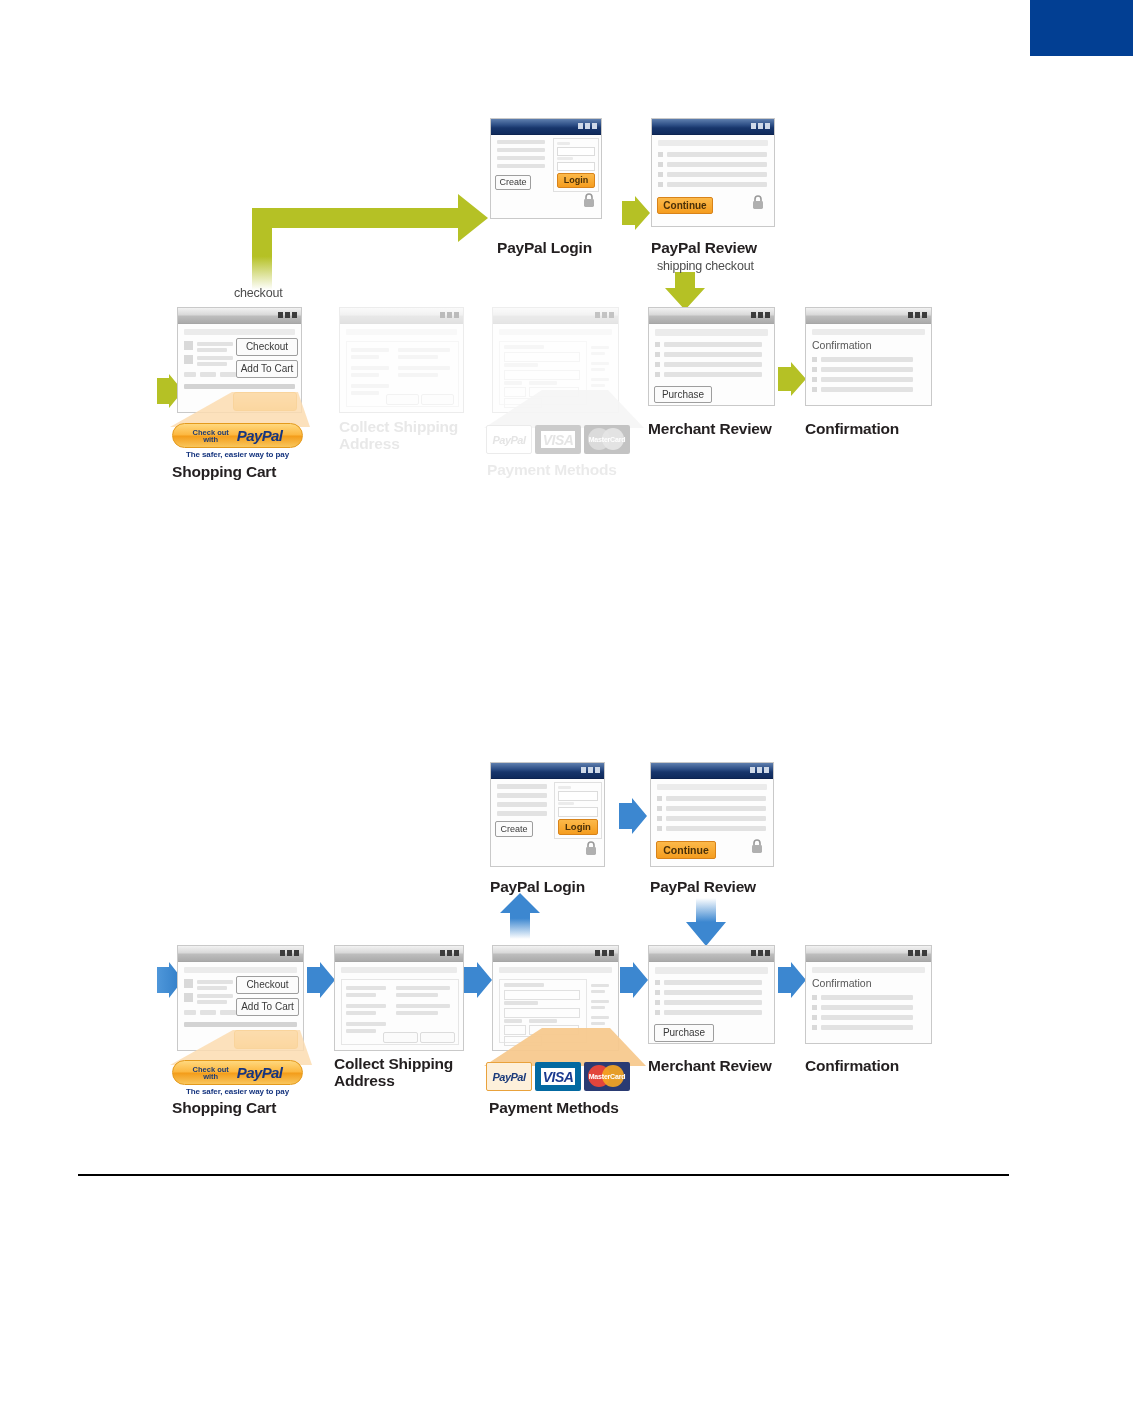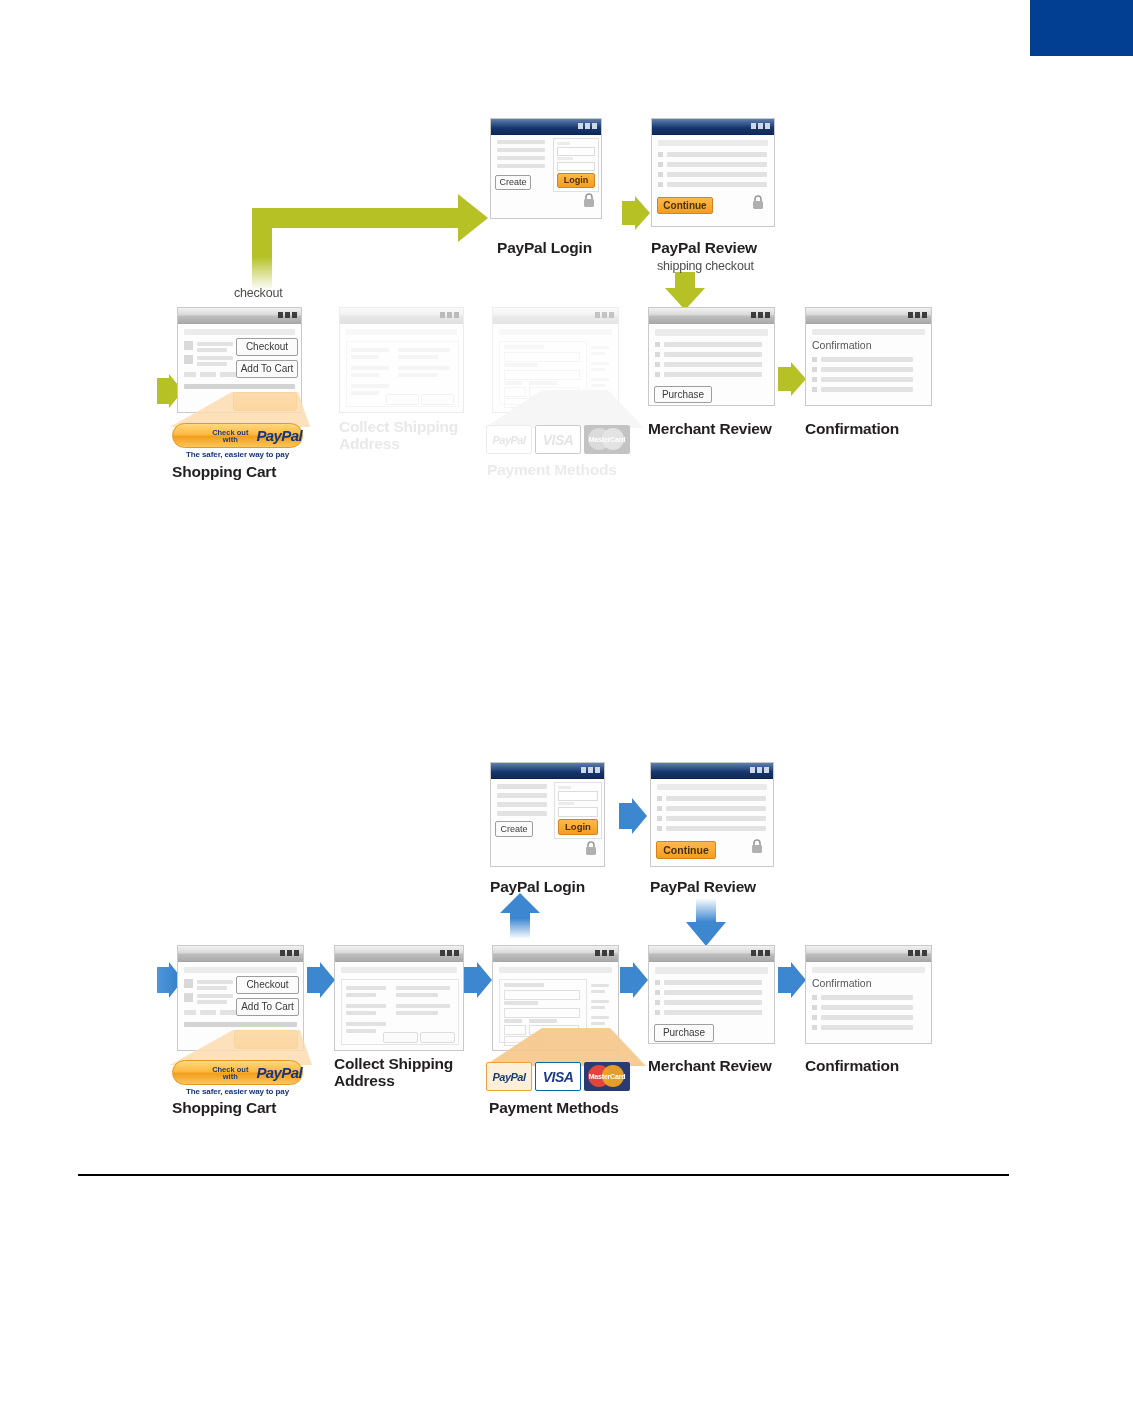--- a/index.html
+++ b/index.html
@@ -52,21 +52,21 @@
   .cap.small{font-weight:normal;font-size:12.5px;color:#4d4d4d;}
 
   
   .lock{position:absolute;width:14px;height:15px;}
 
   
   .ppwrap{position:absolute;}
   .ppbtn{width:131px;height:25px;border-radius:13px;
      background:linear-gradient(to bottom,#ffd87e 0%,#fcb73f 48%,#f39c19 52%,#f9c65c 100%);
      border:1px solid #e49a1c;
-     display:flex;align-items:center;justify-content:flex-end;gap:8px;box-sizing:border-box;}
+     display:flex;align-items:center;justify-content:center;gap:8px;box-sizing:border-box;}
   .ppbtn .co{font-size:7.5px;font-weight:bold;color:#1f3b73;line-height:7px;text-align:center;}
   .ppbtn .pp{font-size:15px;font-weight:bold;font-style:italic;color:#16357f;
      letter-spacing:-.6px;line-height:14px;}
   .pptag{font-size:8px;font-weight:bold;color:#16357f;text-align:center;
      width:131px;margin-top:2px;letter-spacing:-.1px;}
 
   
   .minibadge{position:absolute;width:62px;height:17px;
      background:linear-gradient(to bottom,#ffdf9d,#f8b946);
      border:1px solid #e8aa2d;border-radius:3px;overflow:hidden;}
@@ -74,21 +74,21 @@
   
   .funnel{position:absolute;}
 
   
   .cards{position:absolute;display:flex;gap:3px;align-items:flex-end;}
   .card{width:46px;height:29px;border-radius:2px;box-sizing:border-box;
         display:flex;align-items:center;justify-content:center;}
   .card.pp{background:#fff;border:1px solid #f0b95c;}
   .card.pp span{font-size:11px;font-weight:bold;font-style:italic;
         color:#cfa36a;letter-spacing:-.5px;}
-  .card.visa{background:#fff;border:1px solid #0369a1;}
+  .card.visa{background:#fff;border:6px solid #0369a1;}
   .card.visa span{font-size:14px;font-weight:bold;font-style:italic;
         color:#9aa8cd;letter-spacing:-.5px;}
   .card.mc{background:#2a3b73;position:relative;overflow:hidden;}
   .card.mc .c1,.card.mc .c2{position:absolute;width:22px;height:22px;border-radius:50%;top:3px;}
   .card.mc .c1{left:4px;background:#e8725a;}
   .card.mc .c2{left:18px;background:#f0a93c;opacity:.9;}
   .card.mc .txt{position:relative;font-size:7px;font-weight:bold;color:#fff;z-index:2;
         letter-spacing:-.2px;}
 
   

